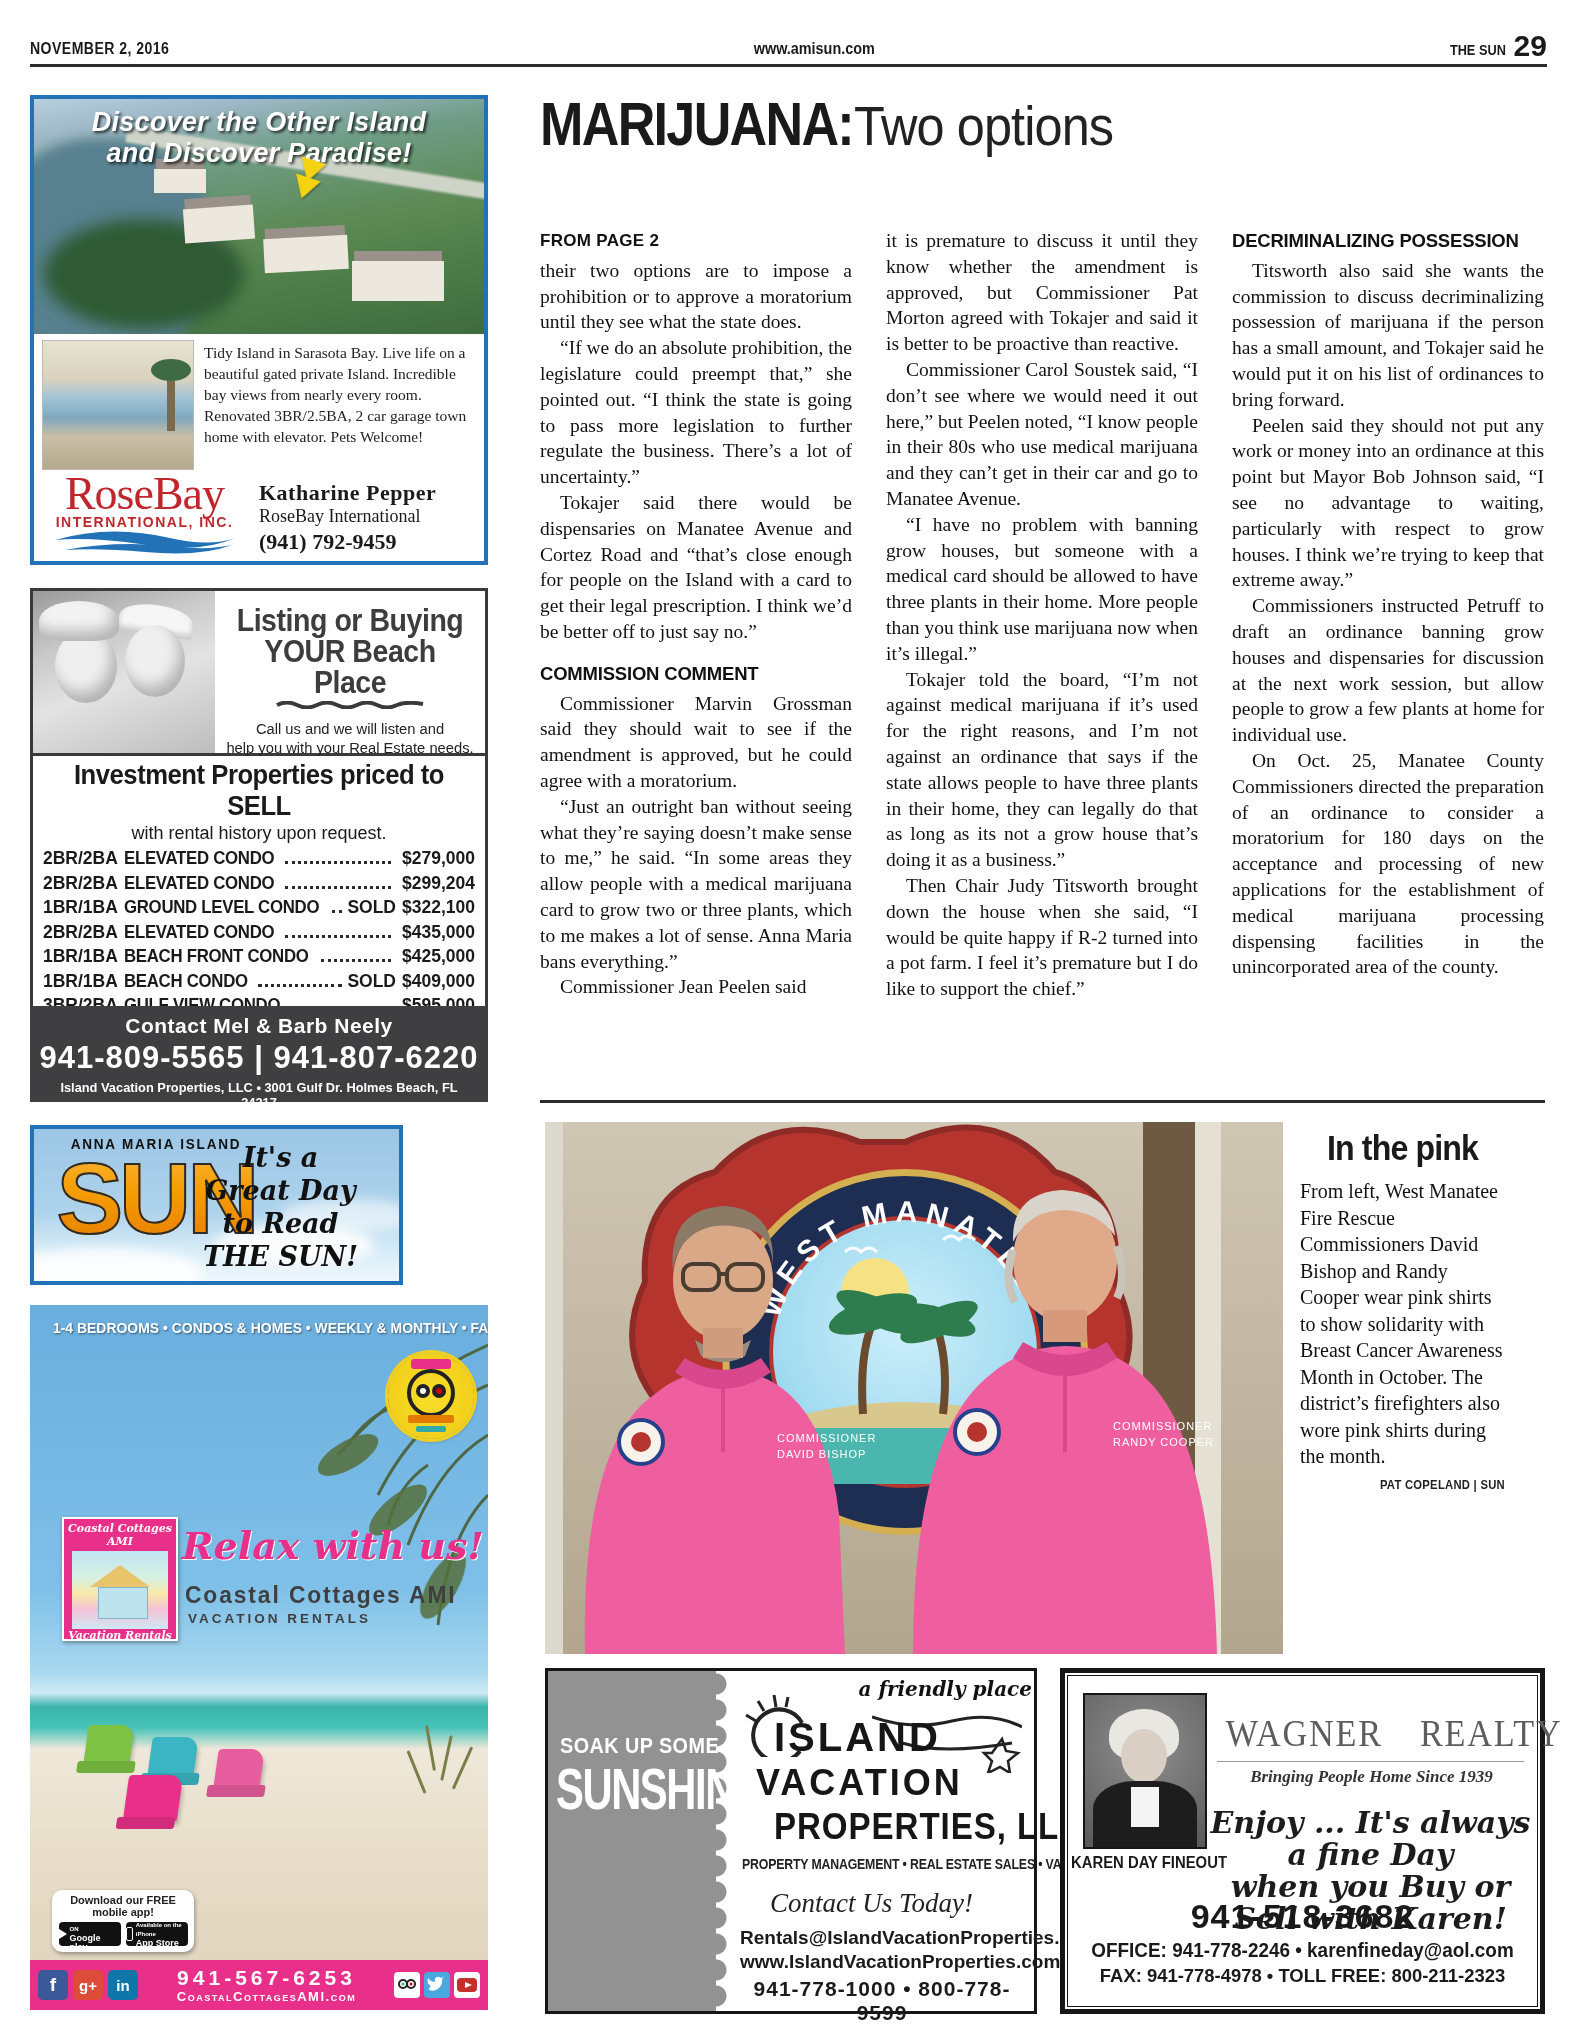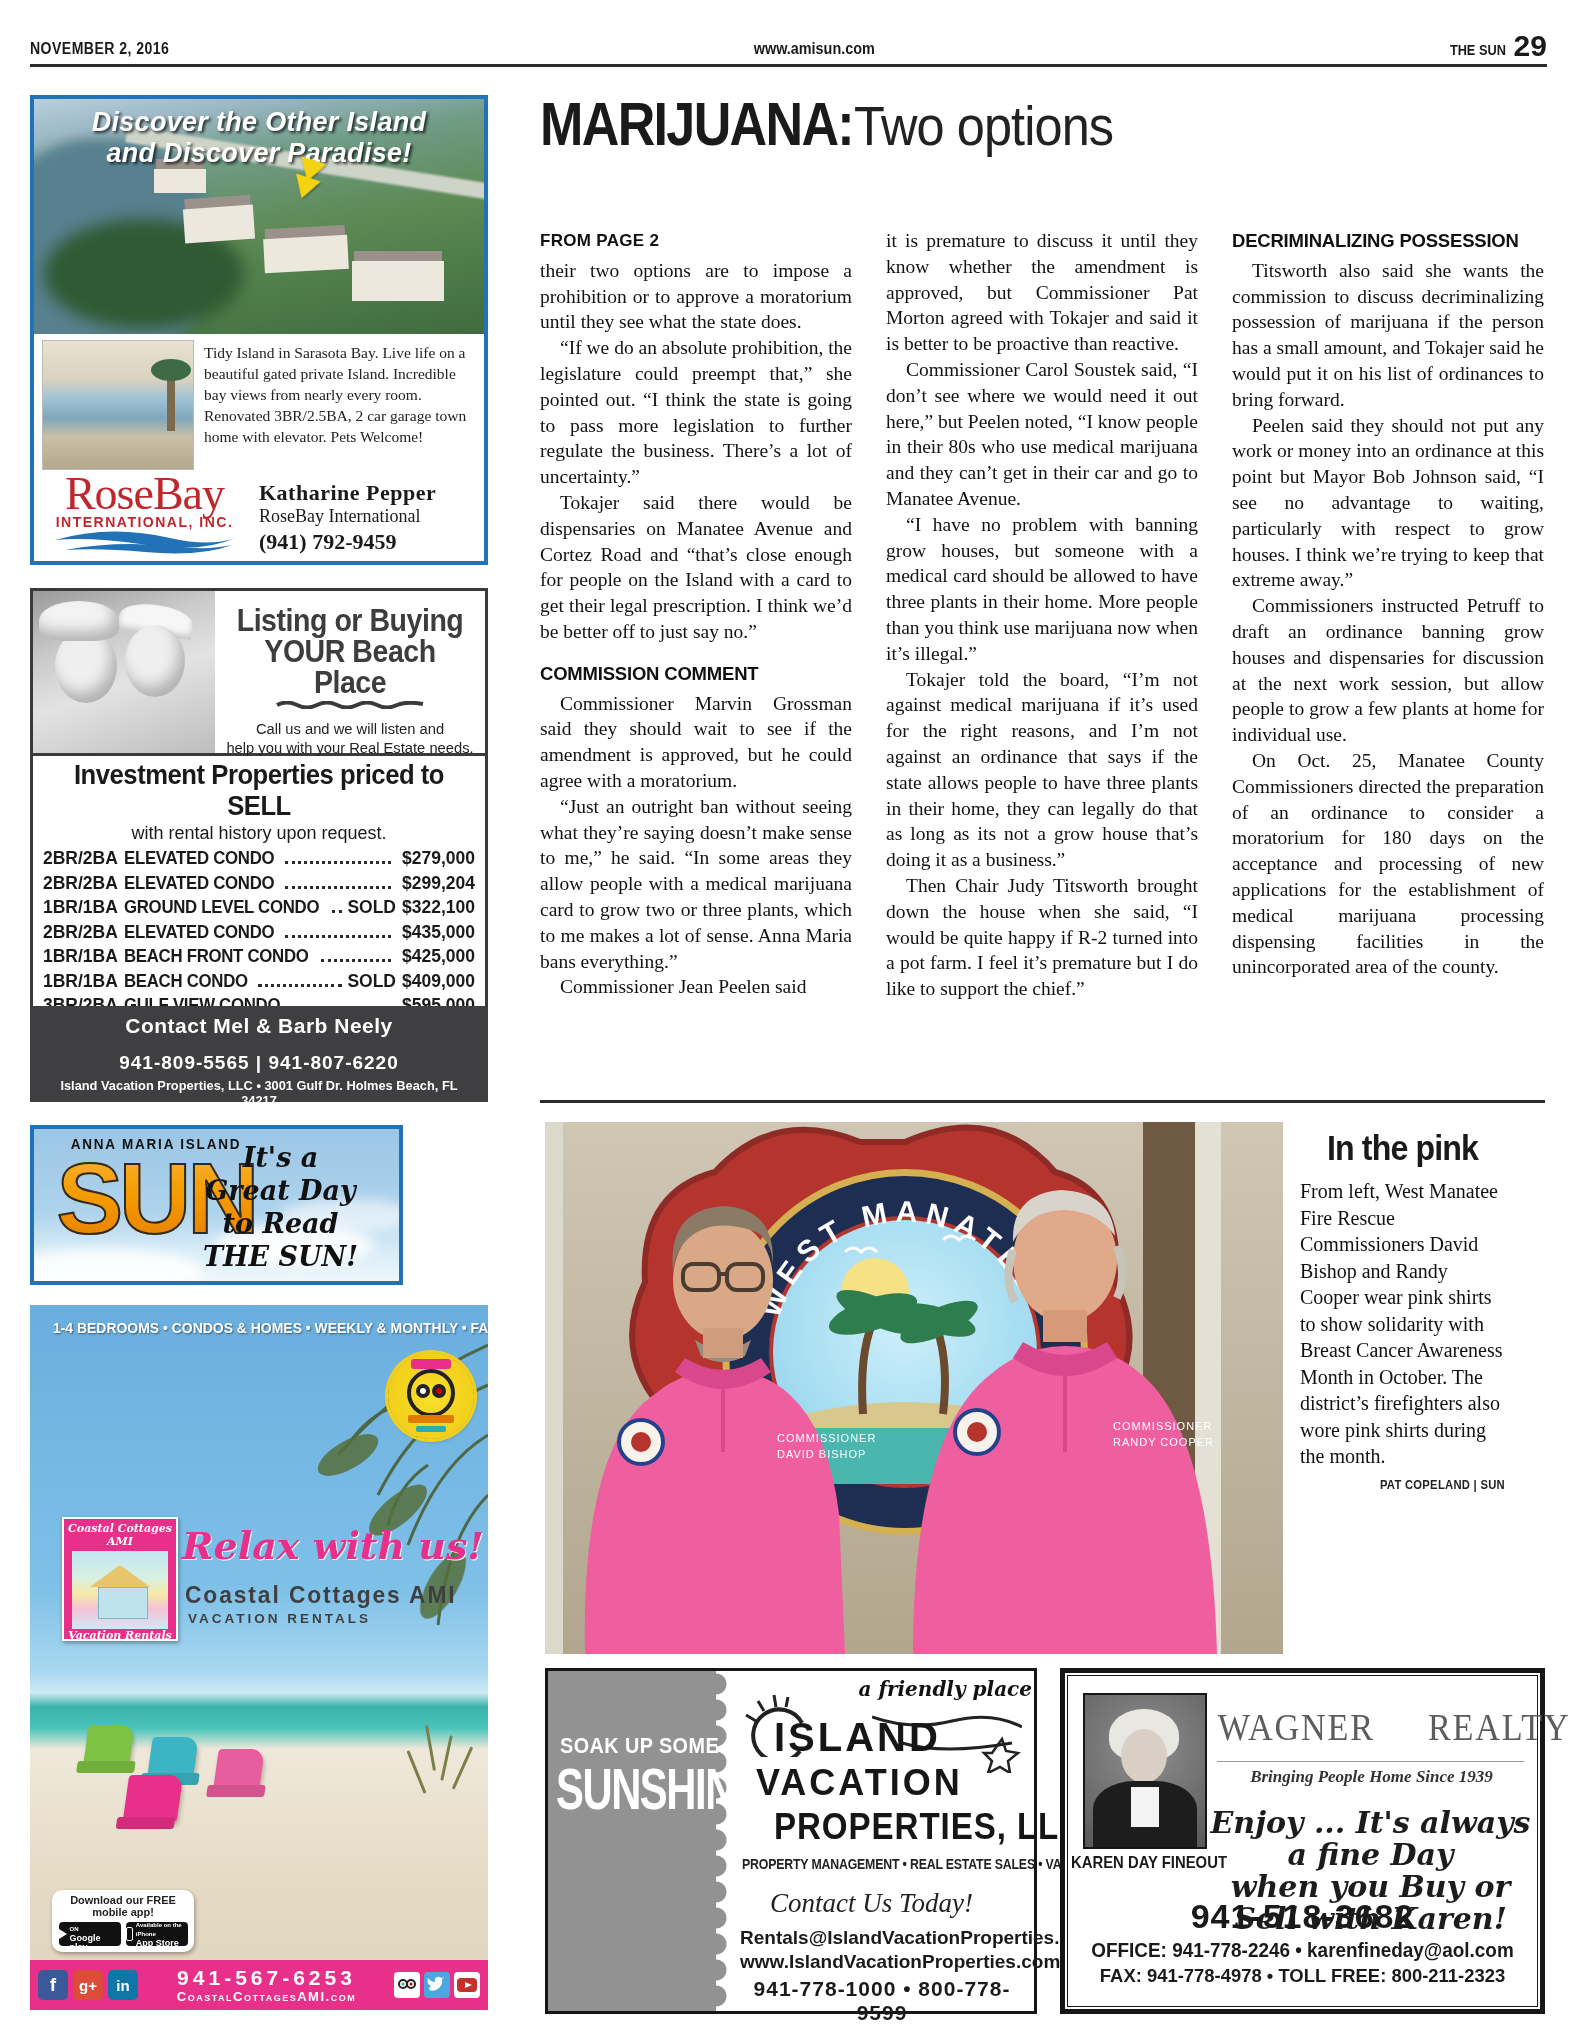--- a/index.html
+++ b/index.html
@@ -64,21 +64,21 @@
   .ny-is{font-size:18px;margin-top:1px;}
   .ny-rows{padding:4px 10px 0 10px;}
   .row{display:flex;align-items:baseline;font-size:17.5px;font-weight:bold;height:24.5px;}
   .row .beds{font-weight:900;}
   .row .desc{margin-left:6px;letter-spacing:-.3px;transform:scaleX(.96);transform-origin:left;white-space:nowrap;}
   .row .leader{flex:1;border-bottom:3px dotted #2b2b2b;margin:0 5px 4px 5px;}
   .row .sold{font-weight:900;margin-right:6px;}
   .row .price{font-weight:900;}
   .ny-foot{position:absolute;left:-3px;right:-3px;bottom:-3px;height:96px;background:#3f3f41;color:#fff;text-align:center;padding-top:8px;box-sizing:border-box;}
   .ny-f1{font-size:21px;font-weight:900;letter-spacing:.5px;}
-  .ny-f2{font-size:19px;font-weight:900;letter-spacing:1px;margin-top:14px;}
+  .ny-f2{font-size:31px;font-weight:900;letter-spacing:1px;margin-top:2px;}
   .ny-f3{font-size:13.5px;font-weight:bold;margin-top:4px;transform:scaleX(.95);}
   
   .sunad{left:30px;top:1125px;width:373px;height:160px;border:4px solid #2272b8;overflow:hidden;
          background:linear-gradient(180deg,#9cc6e6 0%,#aed3ec 55%,#d8ecf7 80%,#eef7fc 100%);}
   .cloud{position:absolute;background:#fff;border-radius:50%;filter:blur(6px);opacity:.9;}
   .sun-logo{position:absolute;left:22px;top:6px;width:200px;text-align:center;}
   .sun-top{font-size:15px;font-weight:bold;letter-spacing:2px;transform:scaleX(.9);color:#111;}
   .sun-word{font-size:100px;font-weight:900;line-height:92px;letter-spacing:-4px;
             background:linear-gradient(180deg,#f9b233 0%,#f59c00 45%,#e87f00 100%);
             -webkit-background-clip:text;background-clip:text;color:transparent;
@@ -163,21 +163,21 @@
   .ivp-ph{font-size:21px;font-weight:900;margin:4px 0 0 0;text-align:center;letter-spacing:1px;}
   
   .wagner{left:1060px;top:1668px;width:485px;height:346px;border:5px solid #161616;background:#fff;box-shadow:inset 0 0 0 2px #fff,inset 0 0 0 3px #161616;}
   .wg-photo{position:absolute;left:18px;top:20px;width:120px;height:152px;border:2px solid #161616;overflow:hidden;
             background:radial-gradient(circle at 50% 35%,#8f8f8f 0%,#6e6e6e 60%,#585858 100%);}
   .wg-hair{position:absolute;left:24px;top:14px;width:70px;height:52px;border-radius:50% 50% 40% 40%;background:#e9e7e2;}
   .wg-face{position:absolute;left:36px;top:34px;width:46px;height:54px;border-radius:50%;background:#d9cfc4;}
   .wg-jacket{position:absolute;left:8px;top:86px;width:104px;height:70px;border-radius:40% 40% 0 0;background:#1d1d1d;}
   .wg-shirt{position:absolute;left:46px;top:92px;width:28px;height:40px;background:#f4f4f4;}
   .wg-agent{position:absolute;left:6px;top:180px;width:150px;font-size:16.5px;font-weight:900;transform:scaleX(.9);transform-origin:left;white-space:nowrap;}
-  .wg-brandrow{position:absolute;left:150px;top:26px;right:12px;display:flex;align-items:center;justify-content:center;gap:18px;margin-left:44px;}
+  .wg-brandrow{position:absolute;left:150px;top:26px;right:12px;display:flex;align-items:flex-end;justify-content:center;gap:10px;margin-left:44px;}
   .wg-brand{font-family:"Liberation Serif",serif;font-size:38px;color:#5d5d5d;letter-spacing:2px;transform:scaleX(.9);}
   .wg-rule{position:absolute;left:152px;right:16px;top:88px;height:1px;background:#999;}
   .wg-tag{position:absolute;left:150px;right:12px;top:94px;text-align:center;font-family:"Liberation Serif",serif;font-style:italic;font-weight:bold;font-size:17px;color:#333;}
   .wg-script{position:absolute;left:142px;right:6px;top:134px;text-align:center;font-family:"DejaVu Serif",serif;font-style:italic;font-weight:bold;font-size:30px;line-height:32px;color:#1c1c1c;}
   .wg-phone{position:absolute;left:0;right:0;top:224px;text-align:center;font-size:34px;font-weight:900;letter-spacing:1px;}
   .wg-office{position:absolute;left:0;right:0;top:266px;text-align:center;font-size:19.5px;font-weight:bold;transform:scaleX(.97);}
   .wg-fax{position:absolute;left:0;right:0;top:292px;text-align:center;font-size:19px;font-weight:bold;transform:scaleX(.97);}
 </style>
 </head>
 <body>

